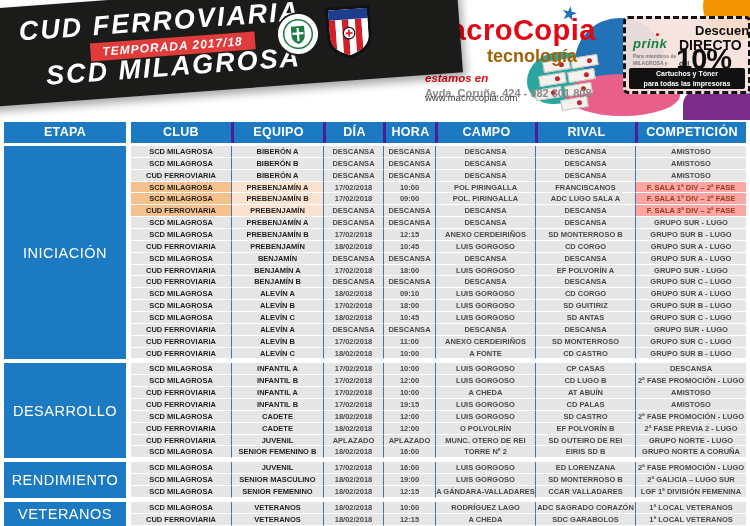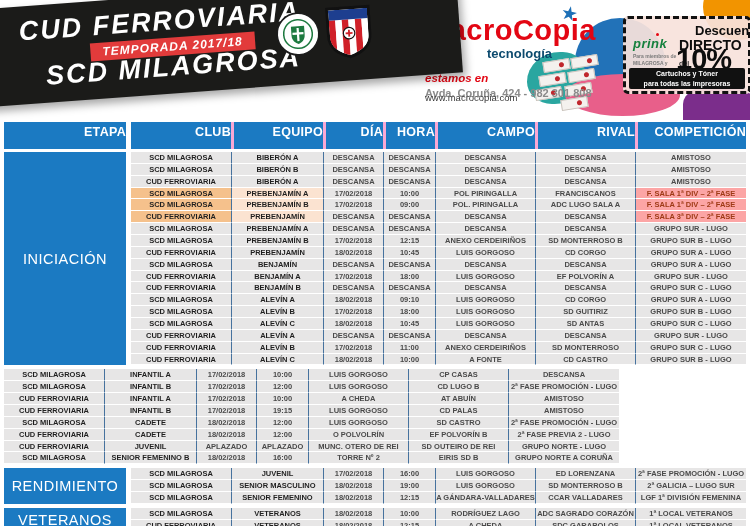--- a/index.html
+++ b/index.html
@@ -32,21 +32,21 @@
   .blob-orange { left:288px; top:-26px; width:70px; height:66px; border-radius:50%; background:#f29400; }
   .blob-purple { left:268px; top:84px; width:72px; height:40px; border-radius:50% 50% 10% 10%; background:#7b2d8b; }
   .cart { position:absolute; width:27px; height:11px; background:#f4f1ee; border:1px solid #c9c2bc;
           transform:rotate(-9deg); z-index:1;
           background-image:radial-gradient(circle at 70% 50%, #c0272d 0 2px, transparent 3px); }
 
   .brand { position:absolute; left:10px; top:14px; color:#e30613; font-weight:bold; font-size:29px;
            letter-spacing:0.5px; z-index:1; }
   .brand-star { position:absolute; left:146px; top:2px; color:#1d70b7; font-size:19px; z-index:2;
                 transform:rotate(12deg); }
-  .brand-tag { position:absolute; left:72px; top:46px; color:#0c4a6e; font-weight:bold; font-size:13px; z-index:1; }
+  .brand-tag { position:absolute; left:72px; top:46px; color:#a16207; font-weight:bold; font-size:18px; z-index:1; }
   .presence { position:absolute; left:10px; top:72px; color:#e30613; font-weight:bold; font-style:italic;
               font-size:11.5px; z-index:1; }
   .address { position:absolute; left:10px; top:87px; color:#8a8a8a; font-size:11px; font-weight:bold; z-index:1; }
   .website { position:absolute; left:10px; top:92px; color:#3a3a3a; font-size:9.5px; font-weight:normal; z-index:1; }
 
   .coupon { position:absolute; left:208px; top:16px; width:128px; height:78px;
             border:3px dashed #111; border-radius:5px; background:rgba(248,226,219,0.93); z-index:4; }
   .prink { position:absolute; left:7px; top:17px; color:#15803d; font-weight:bold; font-style:italic;
            font-size:13px; letter-spacing:0.5px; }
   .prink-dot { position:absolute; left:30px; top:14px; width:3px; height:3px; background:#e30613; border-radius:50%; }
@@ -58,25 +58,25 @@
   .c-percent { position:absolute; left:50px; top:24px; color:#0d0d0d; font-weight:bold; font-size:29px;
                letter-spacing:-1px; }
   .c-bar { position:absolute; left:3px; right:3px; bottom:2px; background:#111; color:#fff;
            border-radius:2px; text-align:center; font-size:7px; font-weight:bold; line-height:1.35;
            padding:1px 0; }
 
   
   .table-wrap { position:absolute; left:4px; top:122px; width:742px; }
   .grid7 { display:grid; grid-template-columns:100px 92px 60px 52px 100px 100px 111px; }
   .thead { display:flex; gap:5px; margin-bottom:3px; }
-  .hdr { background:#1b7ac2; color:#fff; font-weight:bold; font-size:12.5px; text-align:right;
-         height:27px; line-height:21px; letter-spacing:0.3px; }
+  .hdr { background:#1b7ac2; color:#fff; font-weight:bold; font-size:12.5px; text-align:center;
+         height:21px; line-height:21px; letter-spacing:0.3px; }
   .hdr-etapa { width:122px; flex:none; }
   .thead .grid7 { flex:1;border-radius:7px; }
-  .grid7 .hdr + .hdr { border-left:3px solid #f9a8d4; }
+  .grid7 .hdr + .hdr { border-left:3px solid #4c1d95; }
 
   .section { display:flex; gap:5px; margin-bottom:4px; }
   .etapa-box { width:122px; flex:none; background:#1b7ac2; color:#fff; display:flex;
                align-items:center; justify-content:center; font-size:14.5px; letter-spacing:0.5px; }
   .rows { flex:1; display:flex; flex-direction:column; }
   .row { height:11.87px; }
   .cell { background:#e7e6e6; font-size:7.5px; font-weight:bold; color:#4a4a4a;
           display:flex; align-items:center; justify-content:center;
           border-bottom:1px solid #fff; white-space:nowrap; overflow:hidden; }
   .cell + .cell { border-left:1px solid #46729e; }
@@ -336,20 +336,21 @@
             <div class="cell col-equipo">ALEVÍN C</div>
             <div class="cell col-dia">18/02/2018</div>
             <div class="cell col-hora">10:00</div>
             <div class="cell col-campo">A FONTE</div>
             <div class="cell col-rival">CD CASTRO</div>
             <div class="cell col-comp">GRUPO SUR B - LUGO</div>
           </div>
         </div>
       </div>
       <div class="section">
+        <div class="etapa-box">DESARROLLO</div>
         <div class="rows">
           <div class="row grid7">
             <div class="cell col-club">SCD MILAGROSA</div>
             <div class="cell col-equipo">INFANTIL A</div>
             <div class="cell col-dia">17/02/2018</div>
             <div class="cell col-hora">10:00</div>
             <div class="cell col-campo">LUIS GORGOSO</div>
             <div class="cell col-rival">CP CASAS</div>
             <div class="cell col-comp">DESCANSA</div>
           </div>

